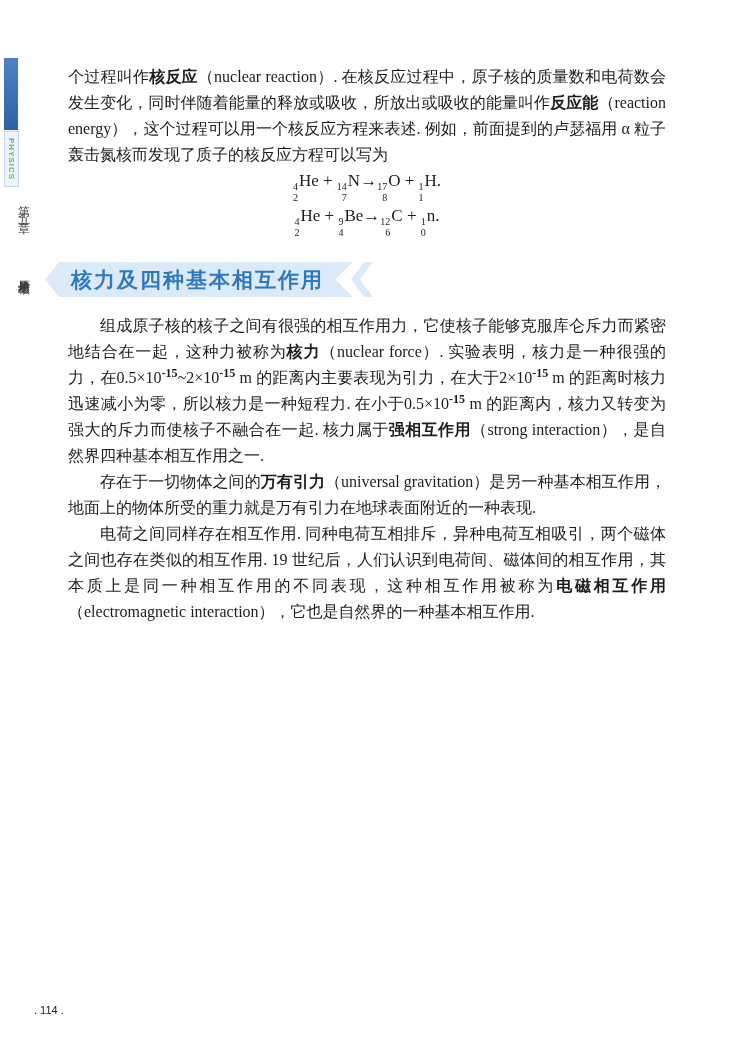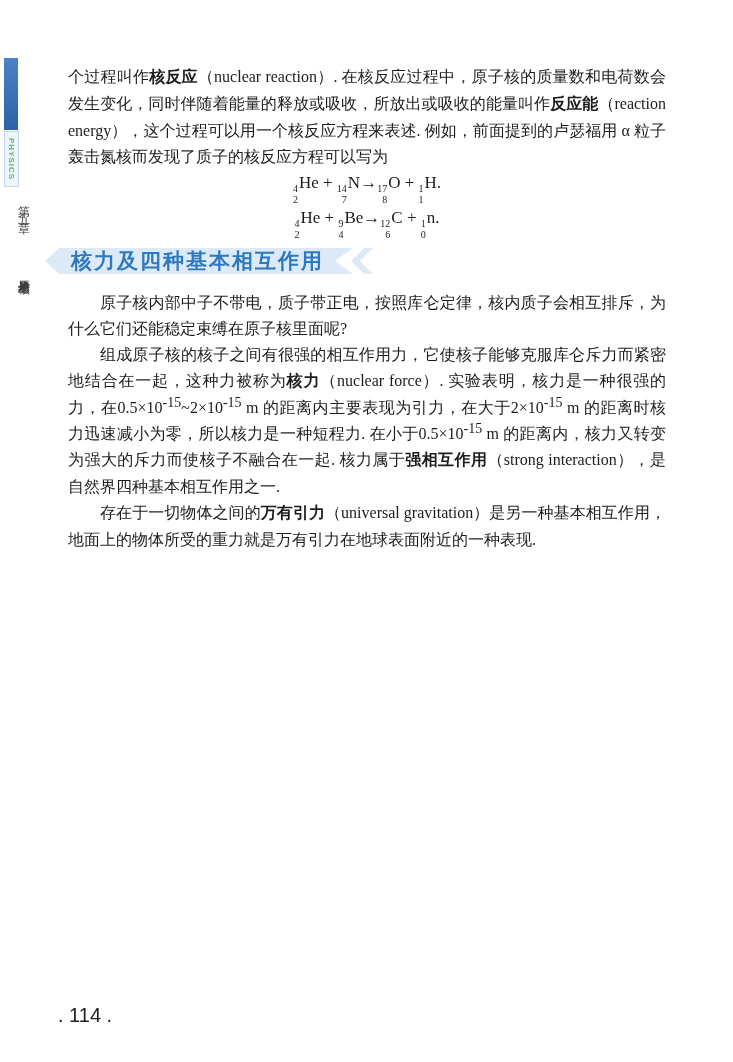--- a/index.html
+++ b/index.html
@@ -14,39 +14,39 @@
   .physics-tab span{writing-mode:vertical-rl;font-family:"Liberation Sans",sans-serif;
                font-weight:bold;font-size:8px;letter-spacing:1px;color:#5fb966;}
   .chapter{position:absolute;left:15px;top:196px;writing-mode:vertical-rl;
            font-size:12px;color:#3a3a3a;letter-spacing:8px;}
   .chapter-title{position:absolute;left:15px;top:271px;writing-mode:vertical-rl;
            font-size:12px;color:#3a3a3a;letter-spacing:0.5px;}
   
   .content{position:absolute;left:68px;top:64px;width:598px;}
   .para{margin:0;font-size:16px;line-height:26px;text-align:justify;text-indent:2em;}
   .para.no-indent{text-indent:0;}
-  .term{font-family:Liberation Mono, monospace;font-weight:700;}
-  sup{font-size:14px;line-height:0;vertical-align:6px;letter-spacing:0;}
+  .term{font-family:Liberation Serif, serif;font-weight:700;}
+  sup{font-size:12px;line-height:0;vertical-align:6px;letter-spacing:0;font-weight:bold;}
   .equation{margin:0;text-align:center;font-size:17px;line-height:26px;}
   .nuclide{display:inline-flex;flex-direction:column;align-items:flex-end;
            font-size:10px;line-height:1.05;vertical-align:-4px;margin-right:1px;}
   
-  .banner-wrap{position:relative;height:26px;margin:8px 0 16px -23px;}
+  .banner-wrap{position:relative;height:35px;margin:24px 0 16px -23px;}
   .banner-wrap.long{width:308px;}
   .banner-wrap.short{width:128px;margin-top:14px;margin-bottom:26px;}
   .banner{position:absolute;left:0;top:0;right:0;bottom:0;background:#dce9f6;
           clip-path:polygon(14px 0,100% 0,calc(100% - 18px) 50%,100% 100%,14px 100%,0 50%);
           display:flex;align-items:center;padding-left:26px;box-sizing:border-box;}
   .banner-text{font-family:"Liberation Sans",sans-serif;font-weight:bold;
           font-size:21px;color:#2e78c0;letter-spacing:2px;white-space:nowrap;}
   .banner-wrap.short .banner-text{letter-spacing:7px;}
   .banner-tail{position:absolute;top:0;right:-20px;width:22px;height:100%;background:#dce9f6;
           clip-path:polygon(60% 0,0 50%,60% 100%,100% 100%,40% 50%,100% 0);}
   .page-number{position:absolute;left:34px;top:1004px;font-family:"Liberation Sans",sans-serif;
-          font-size:20px;color:#222;margin-left:24px;}
+          font-size:11px;color:#222;}
 </style>
 </head>
 <body>
 
 <div class="page">
   <div class="spine-bar"></div>
   <div class="physics-tab">
     <span>PHYSICS</span>
   </div>
   <div class="chapter">第五章</div>
@@ -79,19 +79,19 @@
         </span>C + <span class="nuclide">
           <span>1</span>
           <span>0</span>
         </span>n.</div>
       <div class="banner-wrap long">
         <div class="banner">
           <span class="banner-text">核力及四种基本相互作用</span>
         </div>
         <div class="banner-tail"></div>
       </div>
-      <p class="para">原子核内部中子不带电，质子带正电，按照库仑定律，核内质子会相互排斥，为什么它们还能稳定束缚在原子核里面呢?</p>
       <p class="para">组成原子核的核子之间有很强的相互作用力，它使核子能够克服库仑斥力而紧密地结合在一起，这种力被称为<b class="term">核力</b>（nuclear force）. 实验表明，核力是一种很强的力，在0.5×10<sup>-15</sup>~2×10<sup>-15</sup> m 的距离内主要表现为引力，在大于2×10<sup>-15</sup> m 的距离时核力迅速减小为零，所以核力是一种短程力. 在小于0.5×10<sup>-15</sup> m 的距离内，核力又转变为强大的斥力而使核子不融合在一起. 核力属于<b class="term">强相互作用</b>（strong interaction），是自然界四种基本相互作用之一.</p>
       <p class="para">存在于一切物体之间的<b class="term">万有引力</b>（universal gravitation）是另一种基本相互作用，地面上的物体所受的重力就是万有引力在地球表面附近的一种表现.</p>
+      <p class="para">电荷之间同样存在相互作用. 同种电荷互相排斥，异种电荷互相吸引，两个磁体之间也存在类似的相互作用. 19 世纪后，人们认识到电荷间、磁体间的相互作用，其本质上是同一种相互作用的不同表现，这种相互作用被称为<b class="term">电磁相互作用</b>（electromagnetic interaction），它也是自然界的一种基本相互作用.</p>
     </main>
 
   <div class="page-number">. 114 .</div>
 </div>
 
 </body></html>

